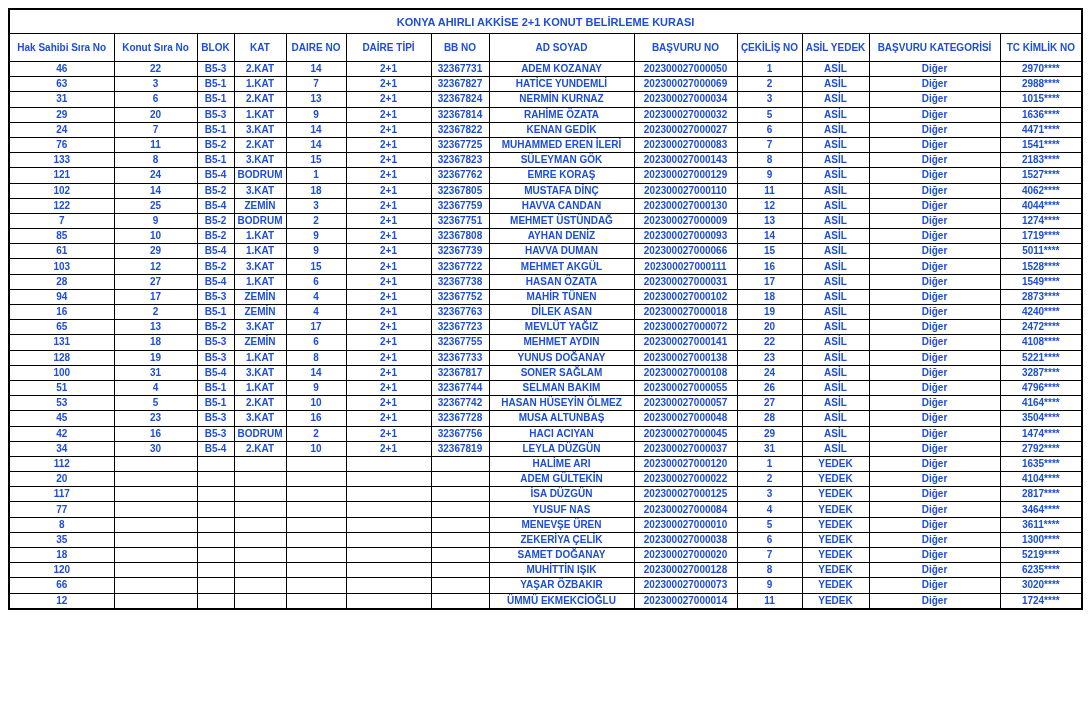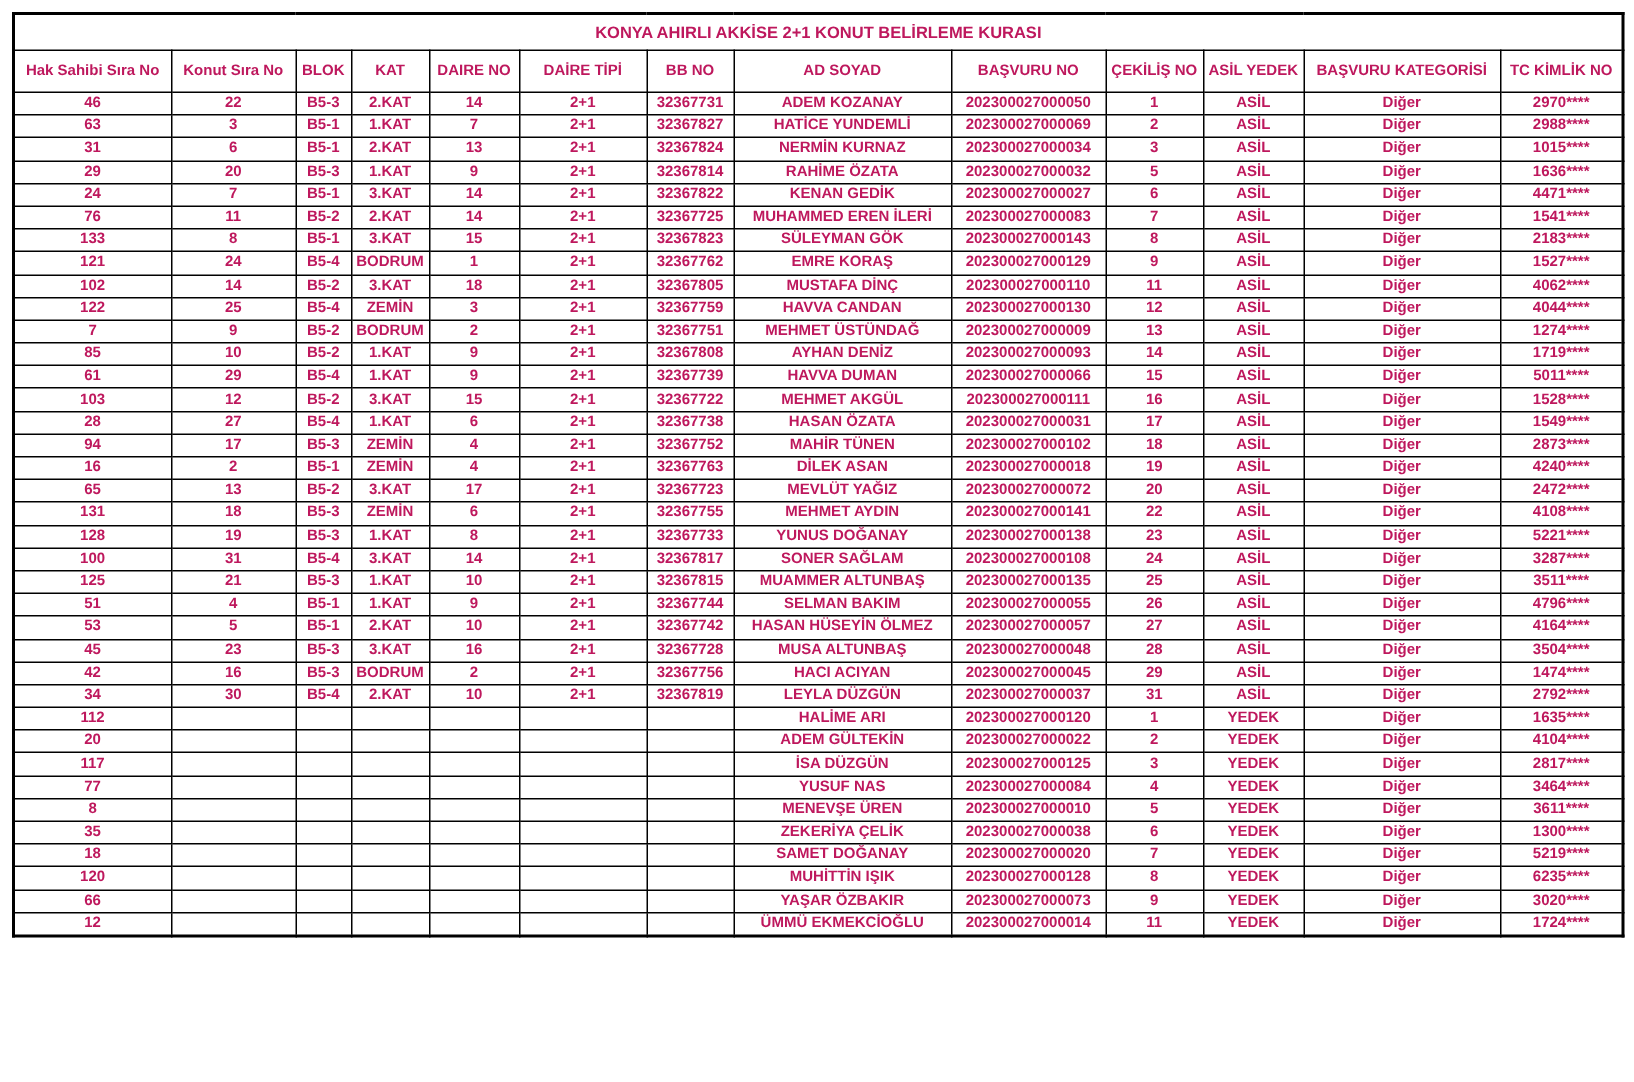--- a/index.html
+++ b/index.html
@@ -16,21 +16,21 @@
     overflow: hidden;
   }
   table.kura {
     position: absolute;
     left: 8px;
     top: 8px;
     width: 1073px;
     border-collapse: collapse;
     table-layout: fixed;
     border: 2px solid #000000;
-    color: #be185d;
+    color: #1d4ed8;
   }
   table.kura th, table.kura td {
     border: 1px solid #000000;
     padding: 0 2px;
     text-align: center;
     vertical-align: middle;
     font-weight: bold;
     overflow: hidden;
     white-space: nowrap;
   }
@@ -399,35 +399,20 @@
           <td>2+1</td>
           <td>32367817</td>
           <td>SONER SAĞLAM</td>
           <td>202300027000108</td>
           <td>24</td>
           <td>ASİL</td>
           <td>Diğer</td>
           <td>3287****</td>
         </tr>
         <tr>
-          <td>125</td>
-          <td>21</td>
-          <td>B5-3</td>
-          <td>1.KAT</td>
-          <td>10</td>
-          <td>2+1</td>
-          <td>32367815</td>
-          <td>MUAMMER ALTUNBAŞ</td>
-          <td>202300027000135</td>
-          <td>25</td>
-          <td>ASİL</td>
-          <td>Diğer</td>
-          <td>3511****</td>
-        </tr>
-        <tr>
           <td>51</td>
           <td>4</td>
           <td>B5-1</td>
           <td>1.KAT</td>
           <td>9</td>
           <td>2+1</td>
           <td>32367744</td>
           <td>SELMAN BAKIM</td>
           <td>202300027000055</td>
           <td>26</td>

